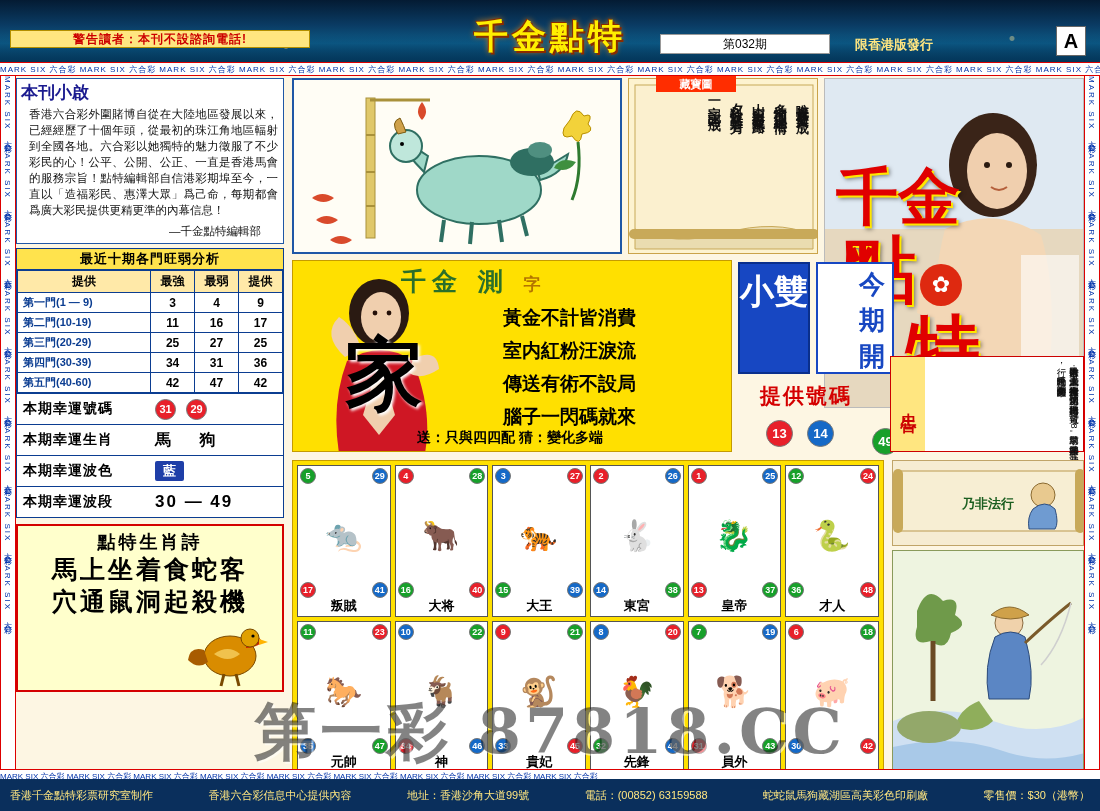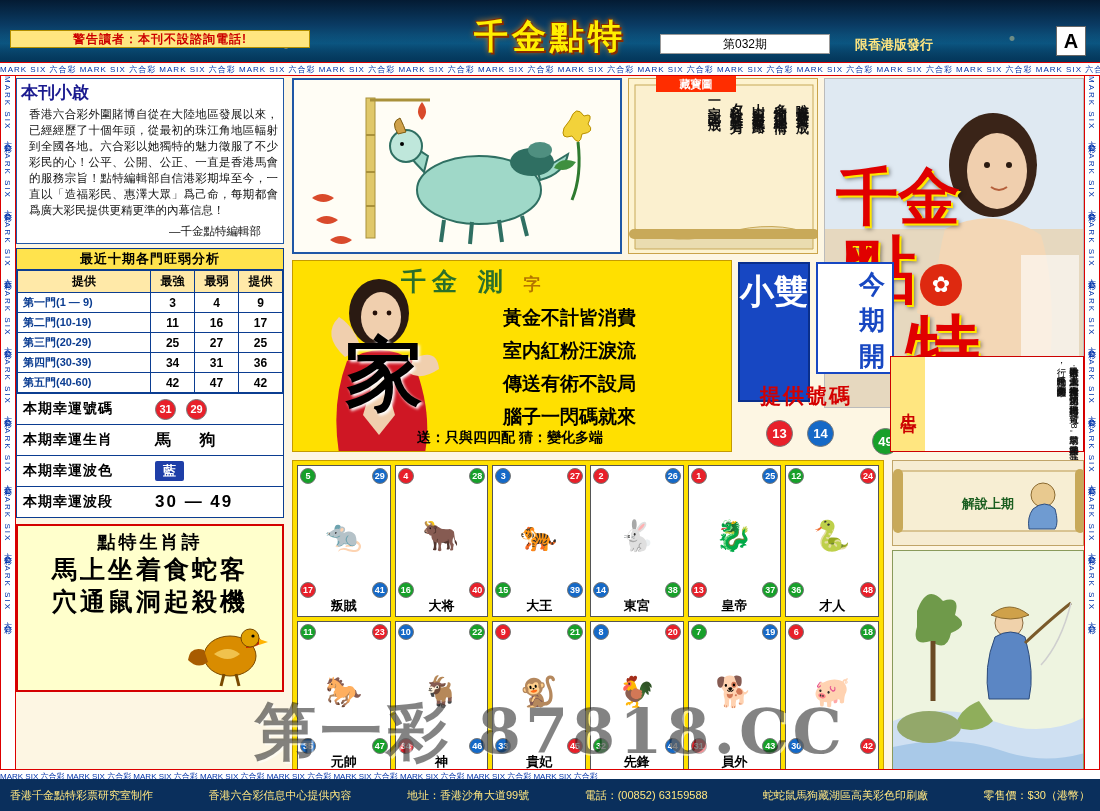--- a/index.html
+++ b/index.html
@@ -208,21 +208,21 @@
     position:absolute; left:124px; bottom:4px; font-size:14px; color:#000; font-weight:bold;
   }
   .mid-jia {
     position:absolute; left:52px; top:62px; font-family:"DejaVu Serif", serif;
     font-size:78px; font-weight:bold; color:#000; text-shadow:2px 2px 3px #fff;
   }
 
   
   .rm-block { position:absolute; left:722px; top:182px; width:346px; height:192px; }
   .xiao-shuang {
-    position:absolute; left:0; top:2px; width:72px; height:140px;
+    position:absolute; left:0; top:2px; width:72px; height:112px;
     background:#1747c2; color:#fff; font-family:"DejaVu Serif", serif;
     font-size:34px; font-weight:bold; text-align:center; line-height:54px;
     border:2px solid #0a2f8c;
   }
   .jinqi-kai {
     position:absolute; left:78px; top:2px; width:78px; height:112px;
     background:#ffffff; border:2px solid #1747c2; color:#1747c2;
     font-family:"DejaVu Serif", serif; font-size:26px; font-weight:bold;
     text-align:center; line-height:36px; padding-top:2px;padding-left:34px;
   }
@@ -657,21 +657,21 @@
     </div>
 
     <div class="rb-top">
       <svg viewBox="0 0 192 86" width="192" height="86">
         <rect x="8" y="10" width="176" height="60" fill="#f7eed3" stroke="#bb9a50"></rect>
         <rect x="0" y="8" width="10" height="64" rx="5" fill="#c8a959"></rect>
         <rect x="182" y="8" width="10" height="64" rx="5" fill="#c8a959"></rect>
         <circle cx="150" cy="34" r="12" fill="#e8c98f" stroke="#8a6a30"></circle>
         <path d="M140 48 q12 -10 22 0 q4 14 0 20 h-26 q-2 -12 4 -20z" fill="#6f9bd1" stroke="#2f4f80"></path>
       </svg>
-      <div class="lbl">解說上期</div>
+      <div class="lbl">乃非法行</div>
     </div>
 
     <div class="rb-bottom">
       <svg viewBox="0 0 192 228" width="192" height="228">
         <rect width="192" height="228" fill="#eef4e0"></rect>
         <path d="M0 170 q50 -20 100 0 q50 18 92 -4 v62 H0z" fill="#cfe0f2"></path>
         <path d="M0 196 q60 -14 110 4 q40 14 82 2 v26 H0z" fill="#a9c9e8"></path>
 
         <circle cx="116" cy="72" r="14" fill="#f0d2ab" stroke="#8a6a40"></circle>
         <path d="M98 64 q18 -16 38 0 q-18 8 -38 0z" fill="#cfa14a" stroke="#8a6a30"></path>

